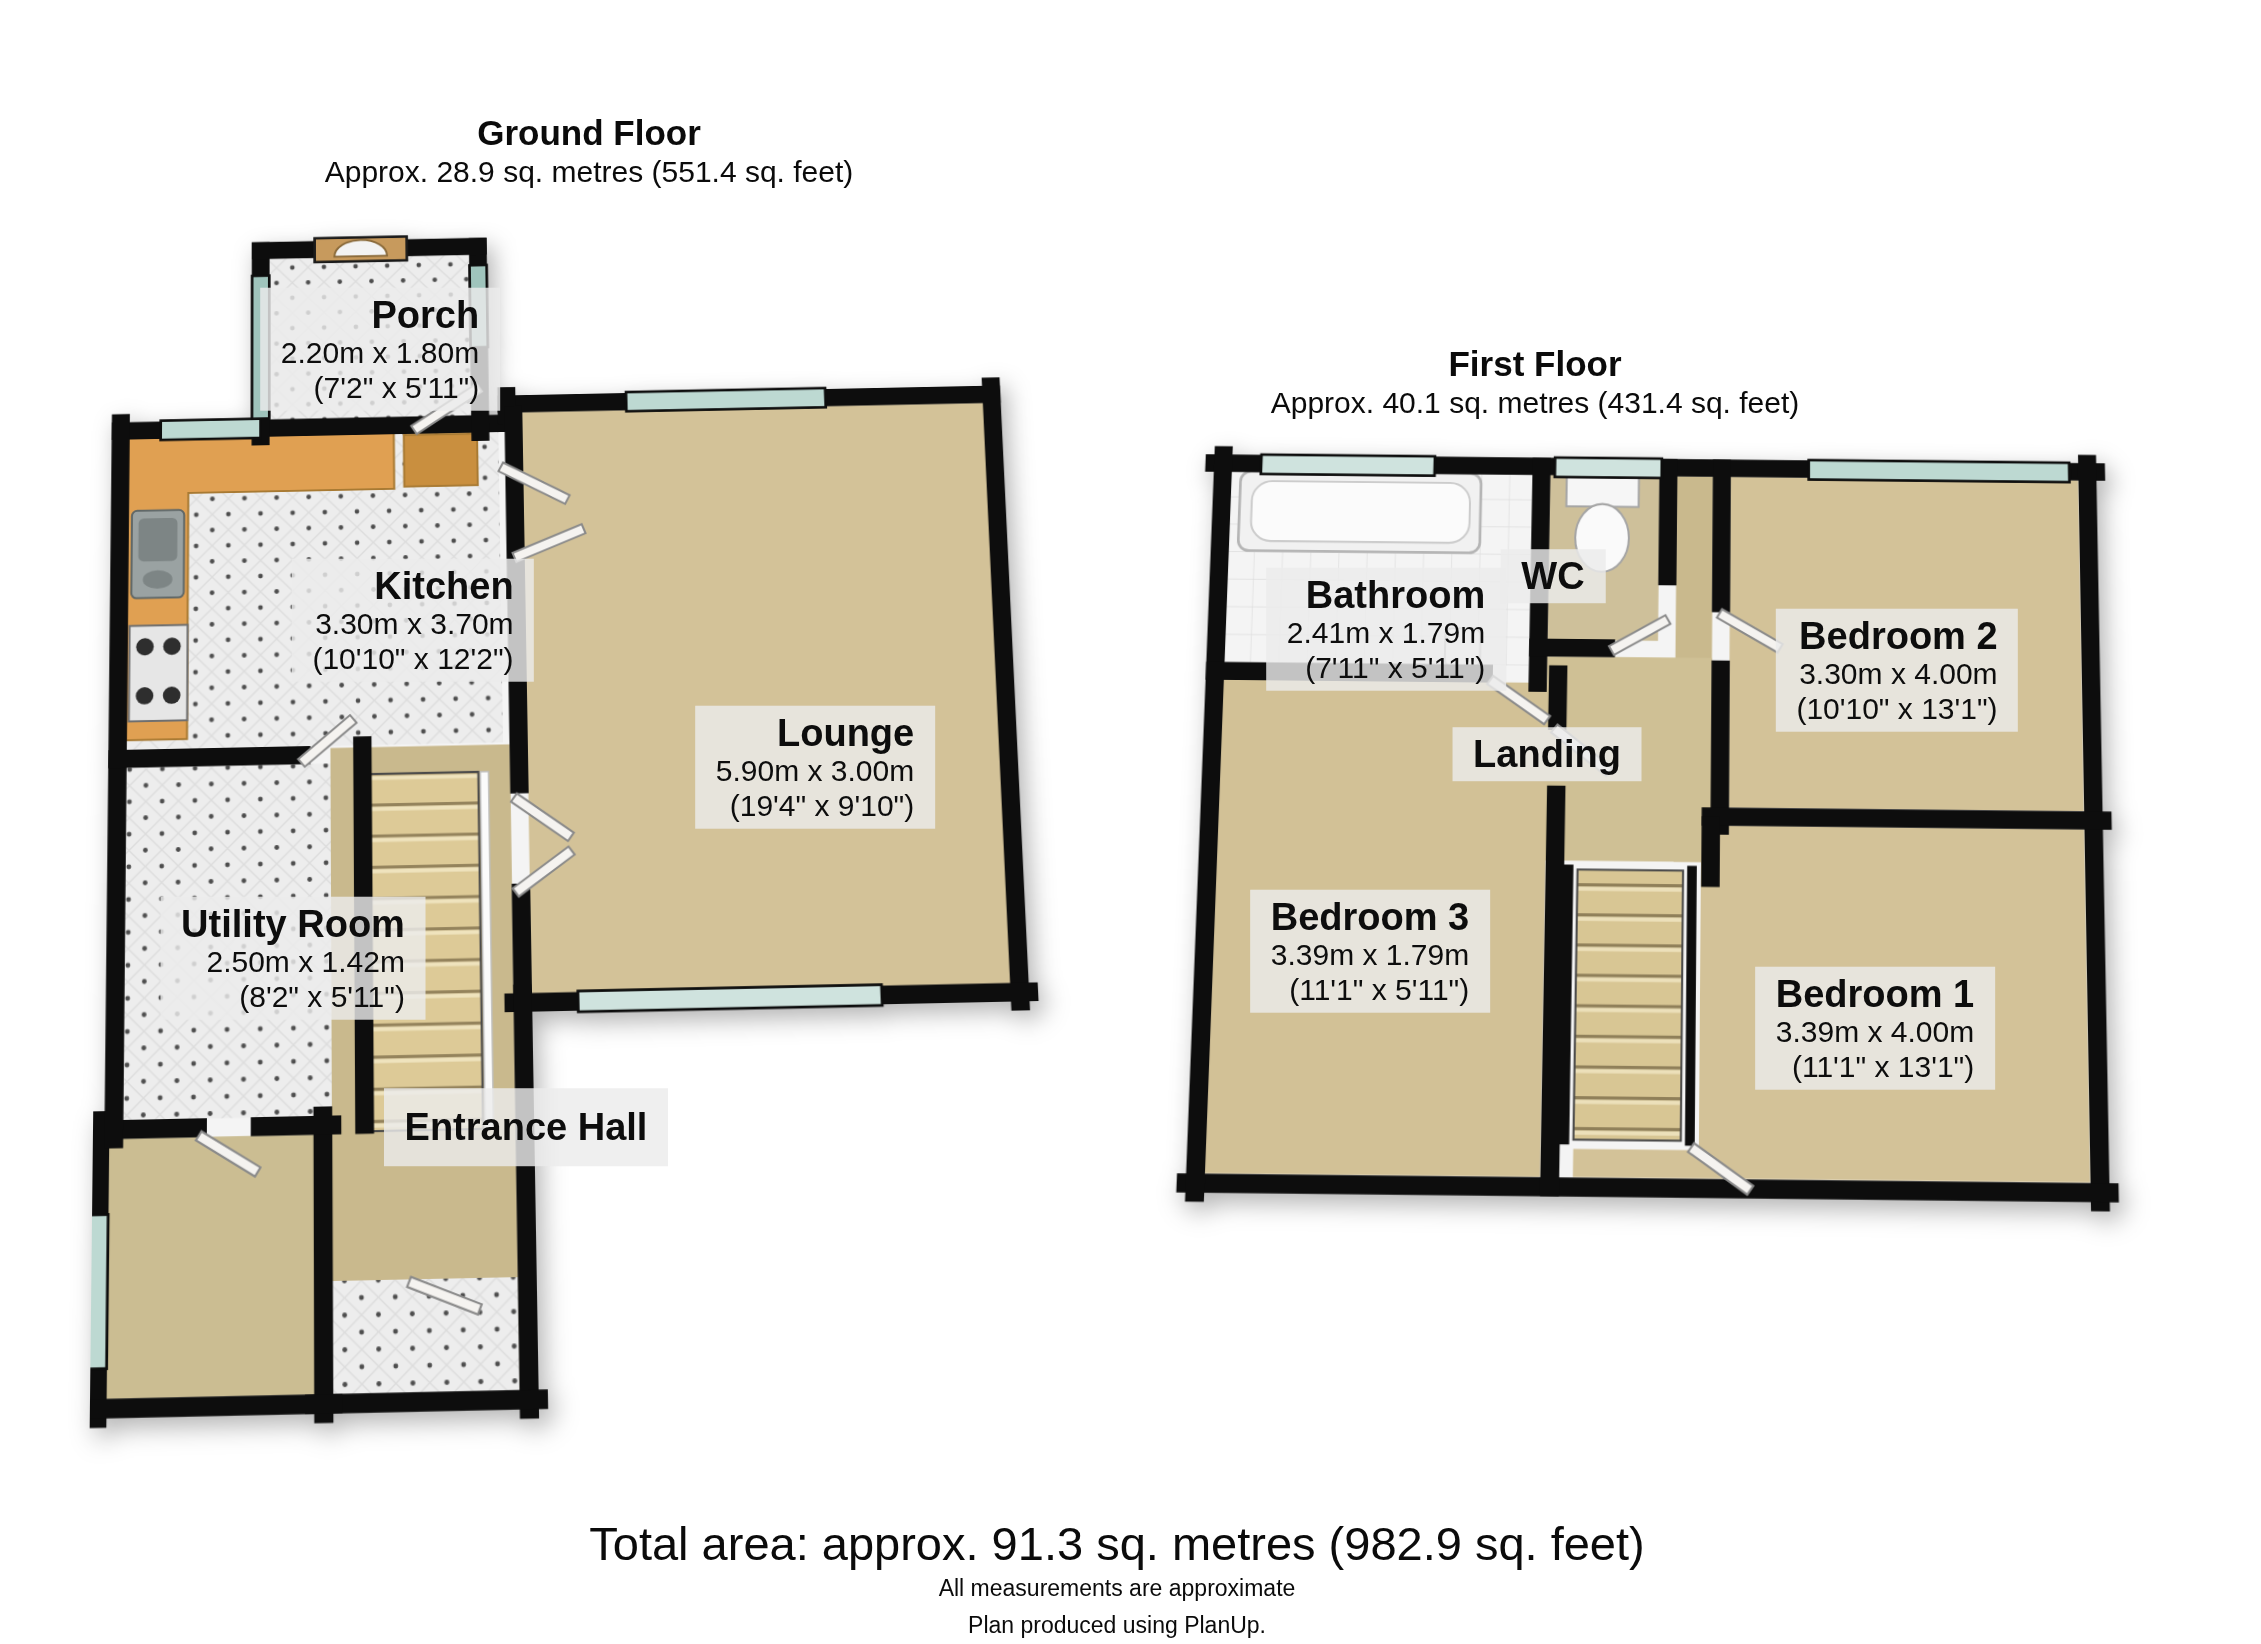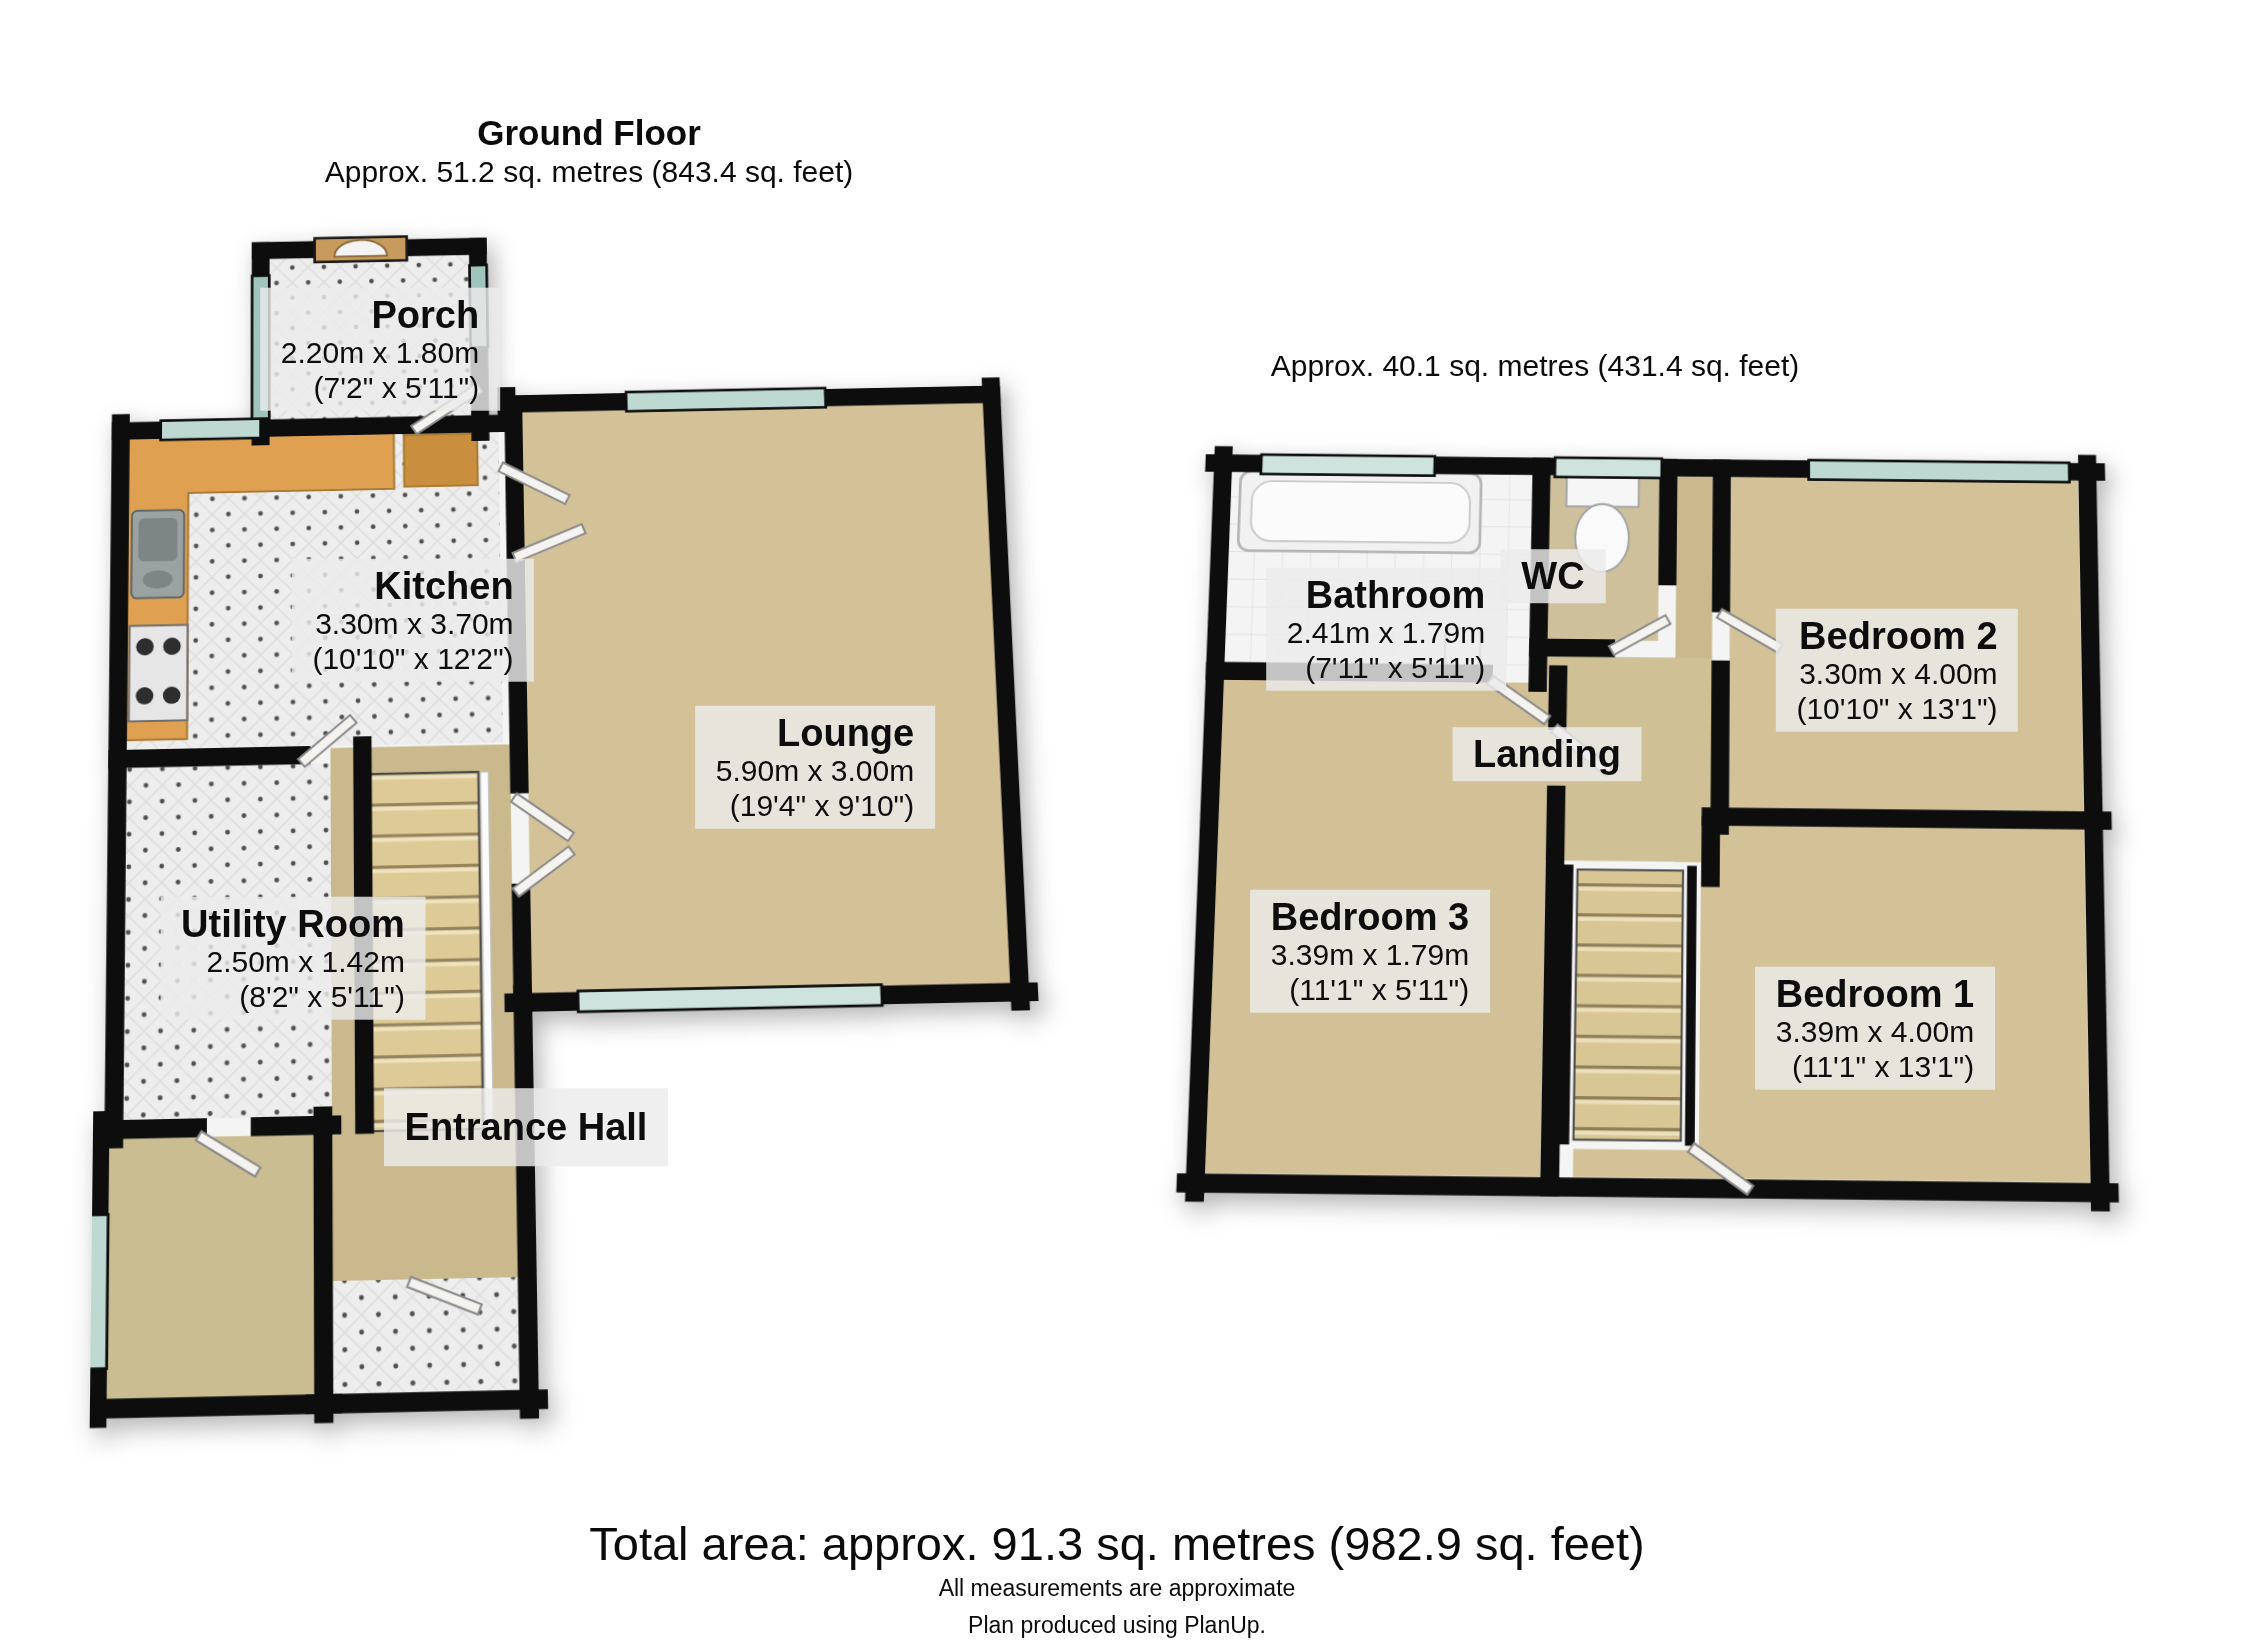--- a/index.html
+++ b/index.html
@@ -36,24 +36,25 @@
            transform:perspective(1919px) rotateX(7deg) rotate(0.6deg);
            transform-origin:50% 55%;
            filter:drop-shadow(6.9px 9.6px 12.3px rgba(0,0,0,0.30));}
   svg{display:block;}
 </style>
 </head>
 <body>
 
 <div class="floor-title" style="left:589px;top:115px;">
   <div class="ft-main">Ground Floor</div>
-  <div class="ft-sub">Approx. 51.2 sq. metres (843.4 sq. feet)</div>
+  <div class="ft-sub">Approx. 28.9 sq. metres (551.4 sq. feet)</div>
 </div>
 
 <div class="floor-title" style="left:1535px;top:346px;">
+  <div class="ft-main">First Floor</div>
   <div class="ft-sub">Approx. 40.1 sq. metres (431.4 sq. feet)</div>
 </div>
 
 <div class="plan" id="gf-wrap">
 <svg width="1007" height="1220" viewBox="0 0 1470 1780">
   <defs>
     <pattern id="tileG" width="48" height="48" patternUnits="userSpaceOnUse">
       <rect width="48" height="48" fill="#ededed"></rect>
       <path d="M0,24 L24,0 M24,48 L48,24 M0,24 L24,48 M24,0 L48,24" stroke="#dcdcdc" stroke-width="2" fill="none"></path>
       <circle cx="0" cy="0" r="3.5" fill="#4d4d4d"></circle>

